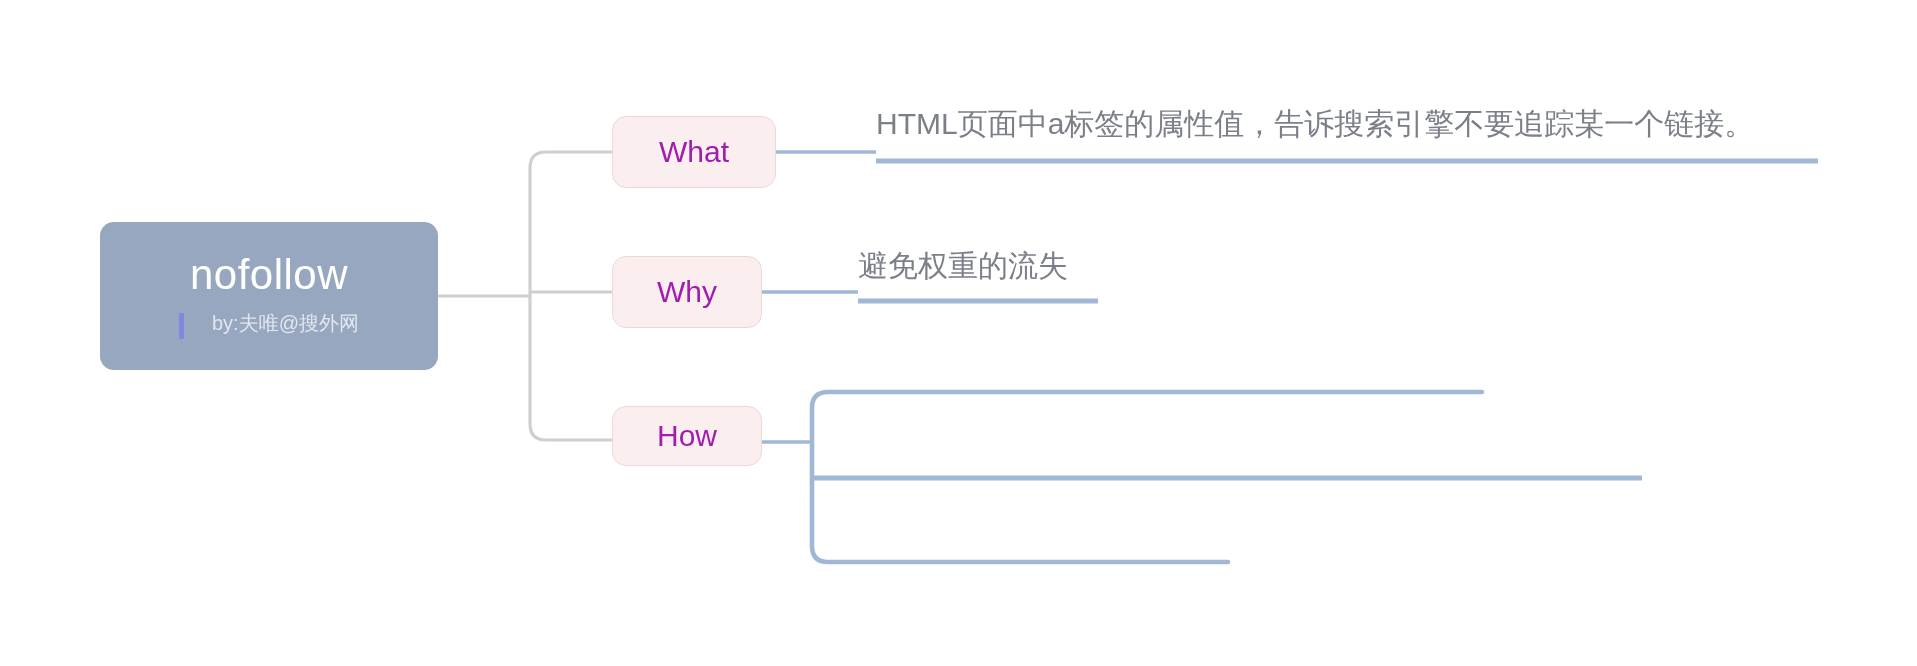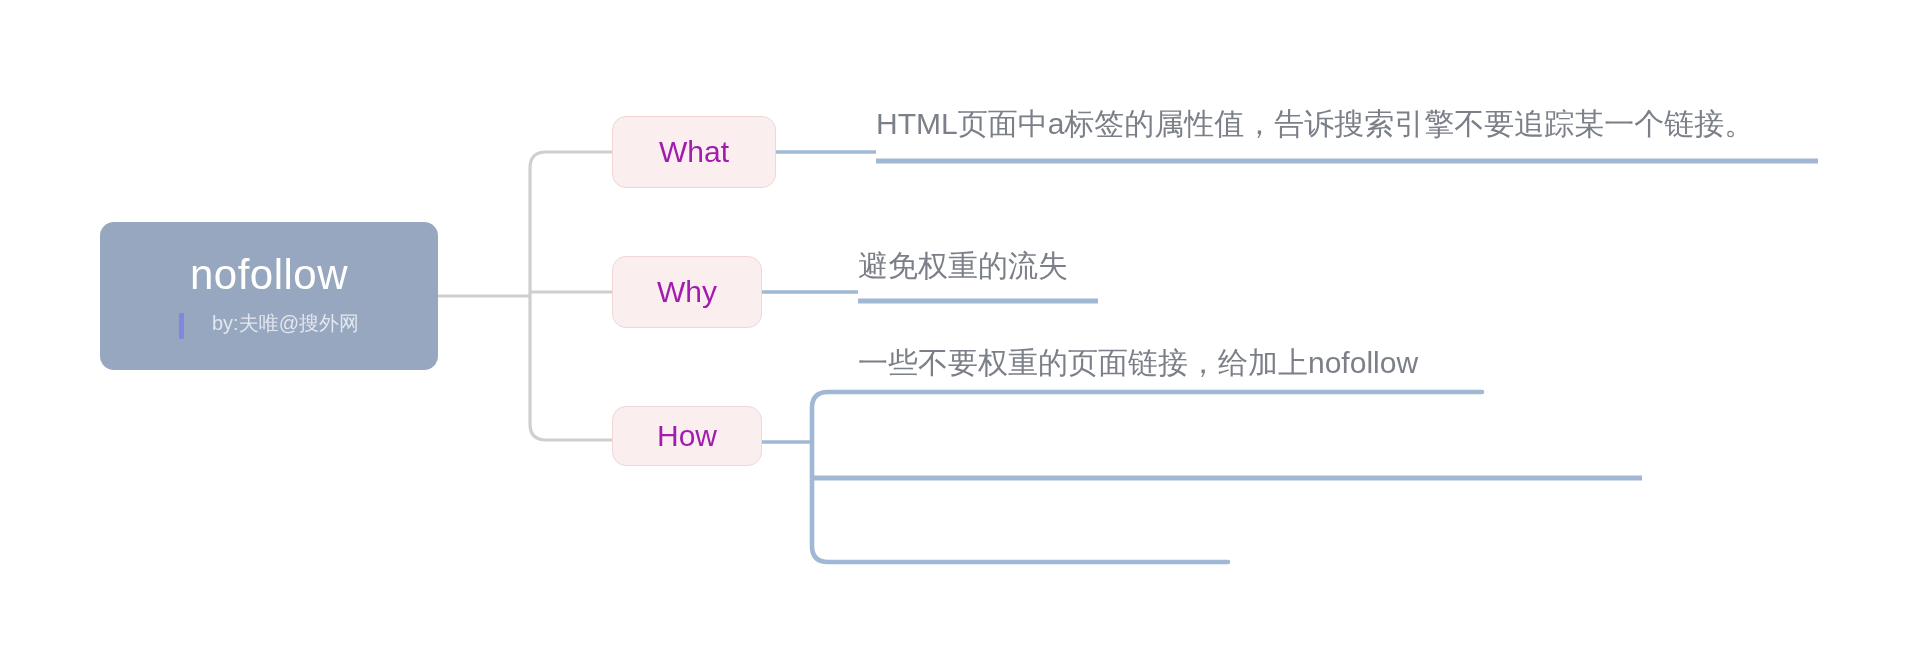--- a/index.html
+++ b/index.html
@@ -138,15 +138,14 @@
   </div>
   <div class="branch-node node-why">
     <span>Why</span>
   </div>
   <div class="branch-node node-how">
     <span>How</span>
   </div>
 
   <div class="leaf leaf-what">HTML页面中a标签的属性值，告诉搜索引擎不要追踪某一个链接。</div>
   <div class="leaf leaf-why">避免权重的流失</div>
-  <div class="leaf leaf-how1">一些不要权重的页面链接，给加上nofollow</div>
 
 </div>
 
 </body></html>

